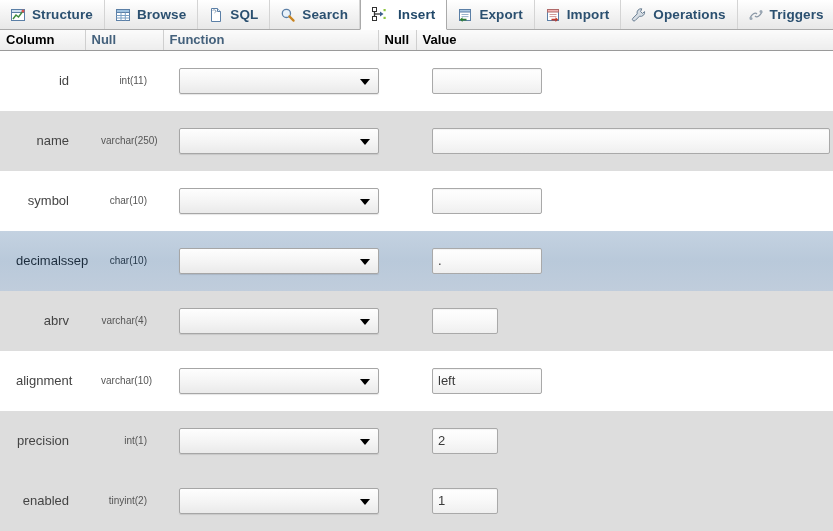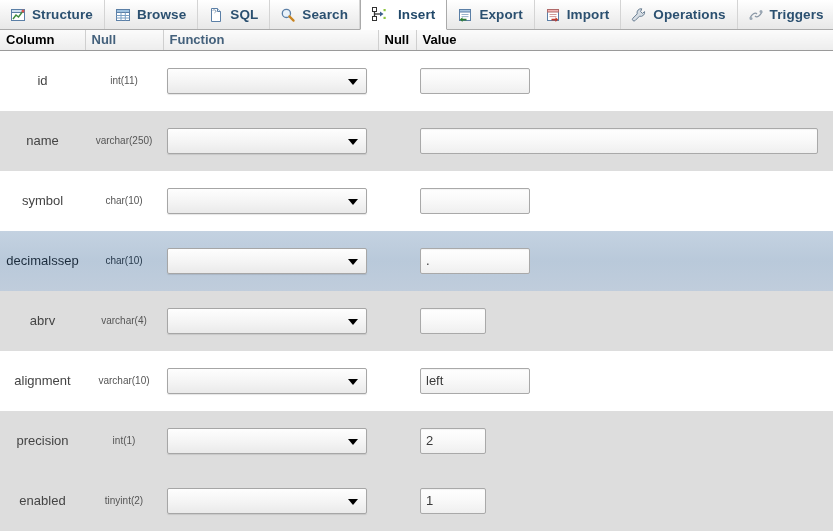--- a/index.html
+++ b/index.html
@@ -84,25 +84,24 @@
     white-space: nowrap;
   }
   th.h-column { color: #000000; }
   th.h-type, th.h-function { color: #44617c; }
   th.h-null, th.h-value { color: #000000; }
   th.h-type, th.h-function, th.h-null, th.h-value {
     border-left: 1px solid #cfcfcf;
   }
 
   table.insert td {
-    padding: 4px;
+    padding: 16px;
     vertical-align: middle;
     height: 60px;
     box-sizing: border-box;
-    text-align: center;
   }
   tr.row-odd  td { background: #ffffff; }
   tr.row-even td { background: #dddddd; }
   tr.row-hover td {
     background: linear-gradient(to bottom, #c4d2e1 0%, #b9c9da 50%, #c0cddc 100%);
   }
 
   td.c-column {
     text-align: right;
     padding-right: 9px;

